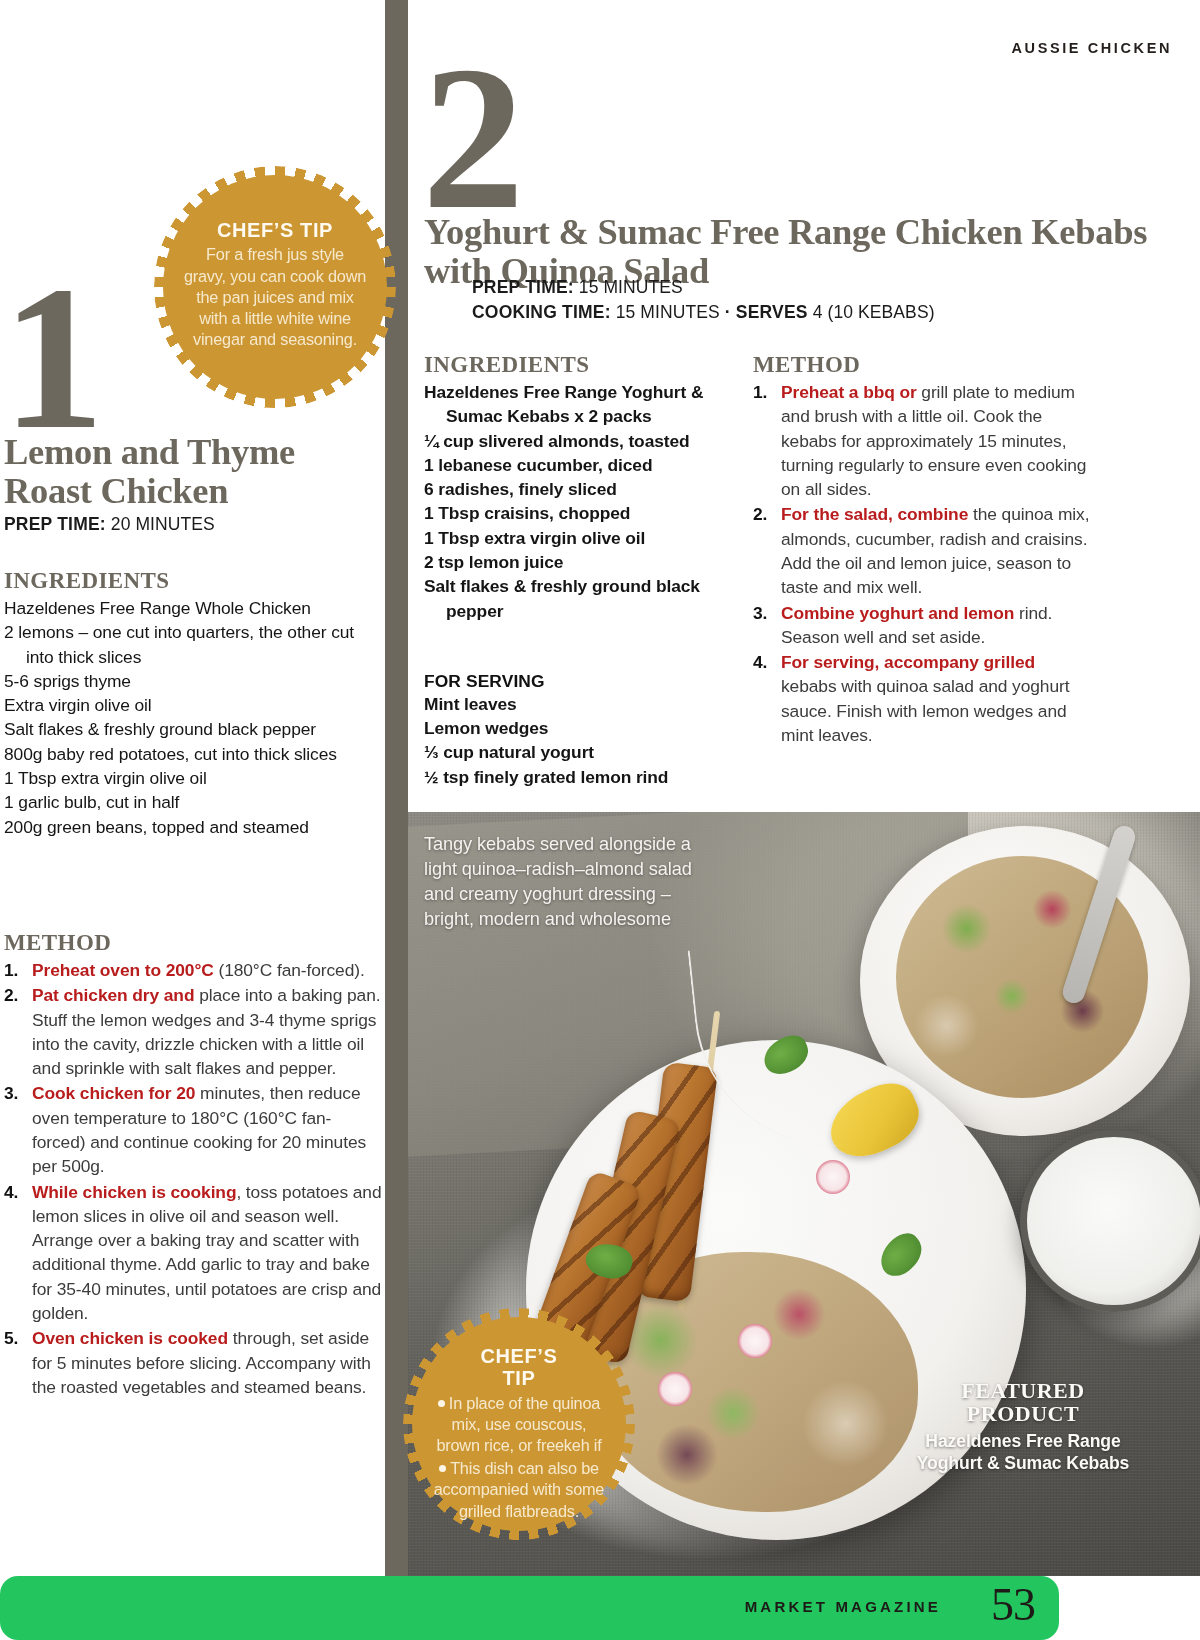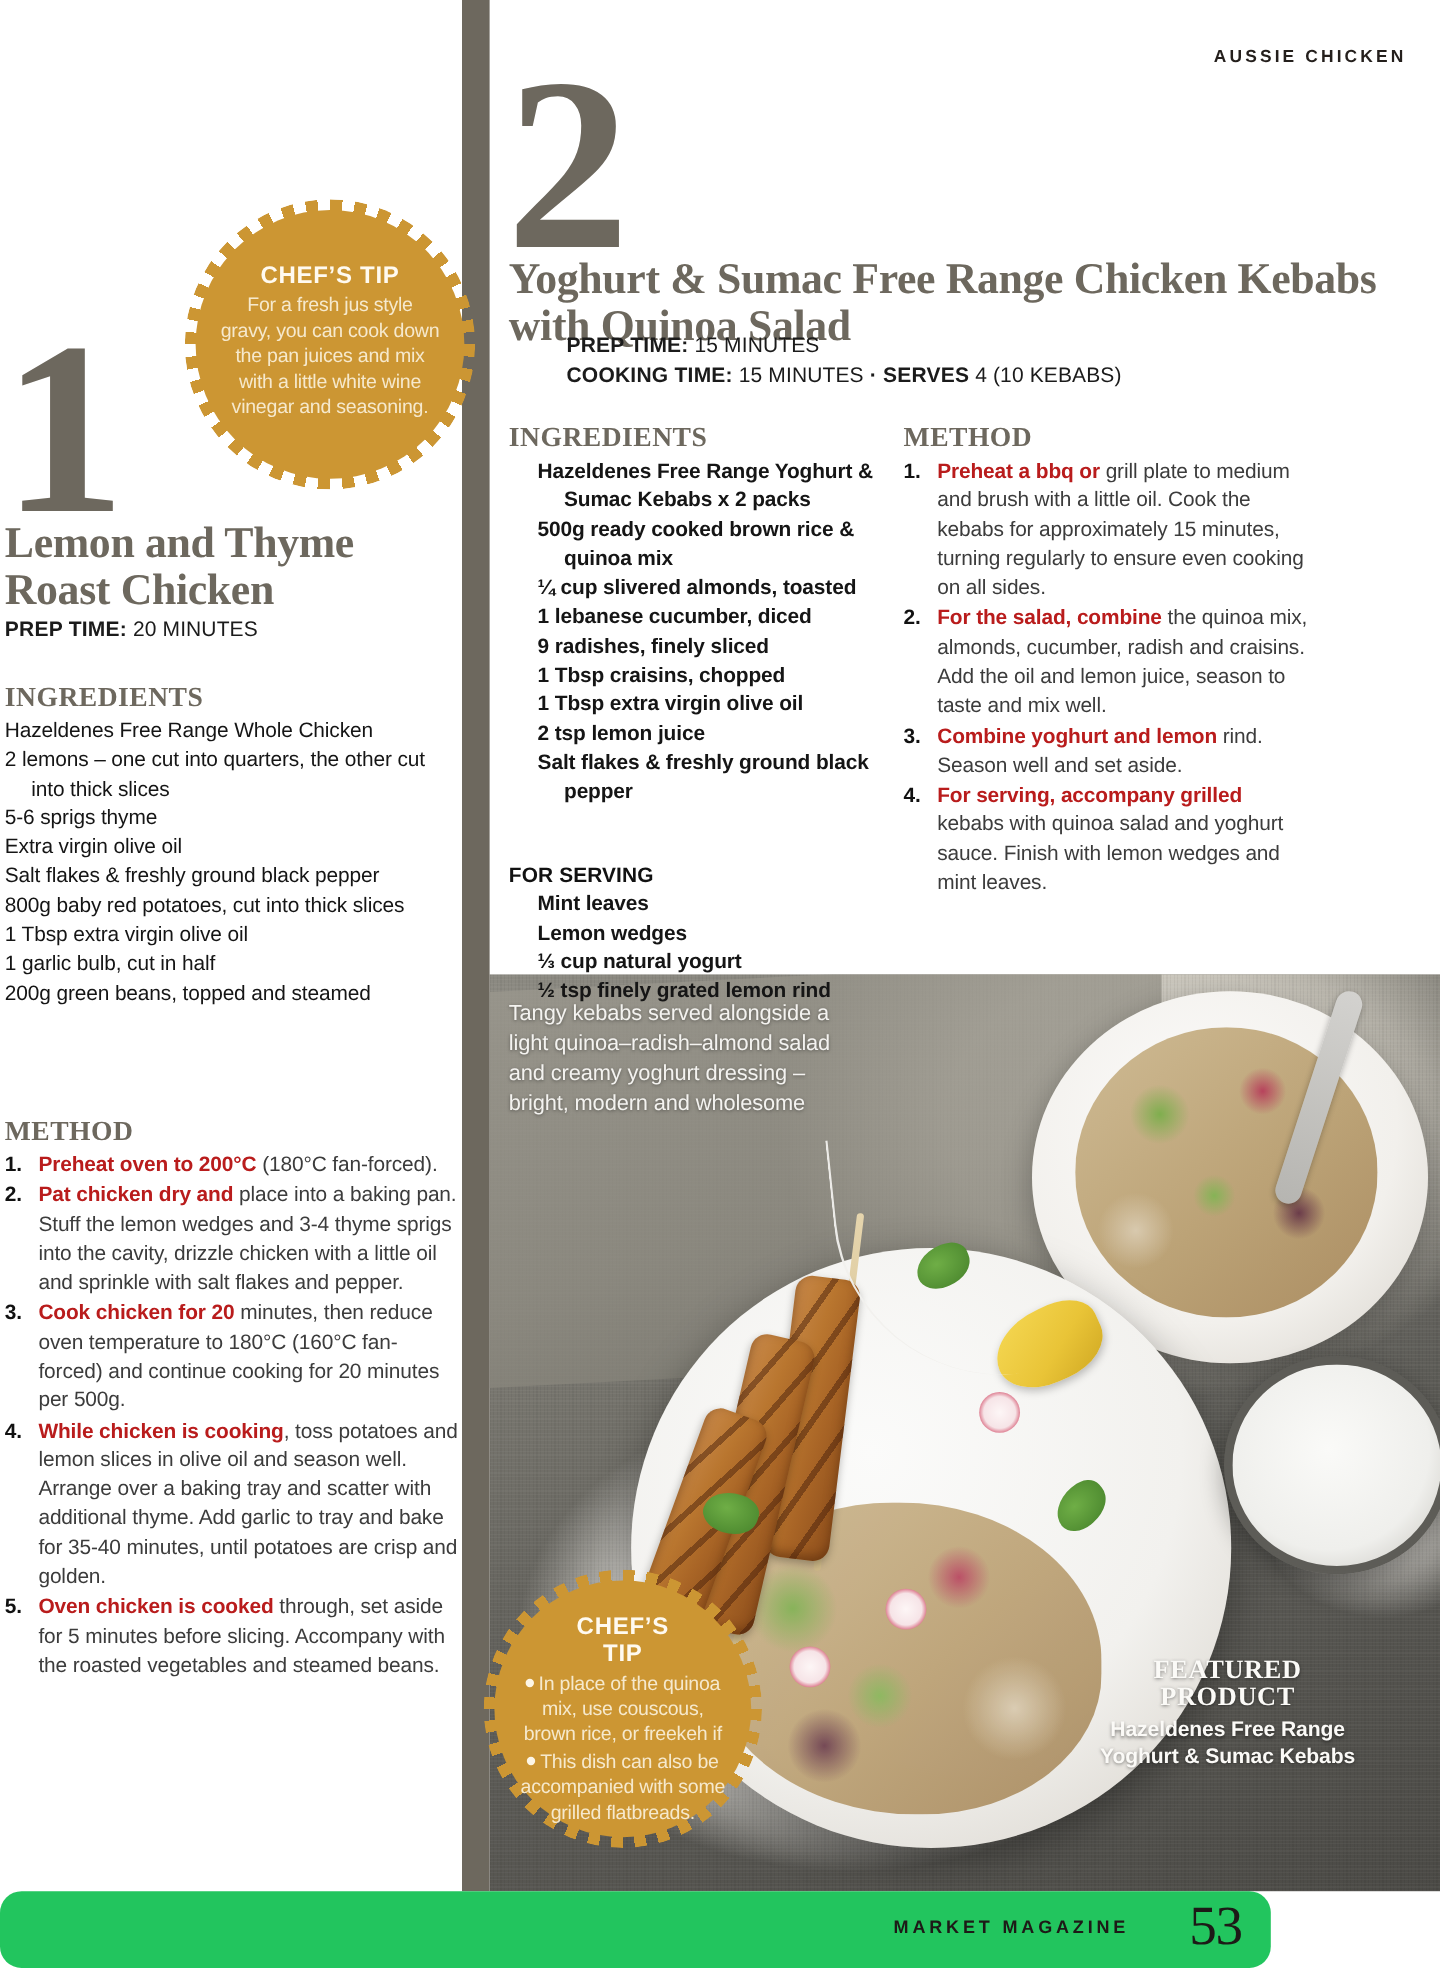--- a/index.html
+++ b/index.html
@@ -242,21 +242,21 @@
     margin-left: 48px;
   }
 
   .ingredients-2 {
     position: absolute;
     left: 16px;
     top: 352px;
     width: 320px;
   }
   .ingredients-2 .sec-head { margin-bottom: 2px; }
-  .ingredients-2 .ing-list li { font-weight: bold; margin-left: 24px; }
+  .ingredients-2 .ing-list li { font-weight: bold; }
   .ing-subhead {
     font-size: 17.4px;
     font-weight: bold;
     color: #111;
     letter-spacing: 0.1px;
     margin-top: 48px;
   }
 
   .method-2 {
     position: absolute;
@@ -561,24 +561,23 @@
       </div>
       <div class="meta-line">
         <b>COOKING TIME:</b><span> 15 MINUTES </span><b>· </b><b>SERVES</b><span> 4 (10 KEBABS)</span>
       </div>
     </div>
 
     <div class="ingredients-2">
       <div class="sec-head">INGREDIENTS</div>
       <ul class="ing-list">
         <li>Hazeldenes Free Range Yoghurt &amp; Sumac Kebabs x 2 packs</li>
-        <li>500g ready cooked brown rice &amp; quinoa mix</li>
         <li>¼ cup slivered almonds, toasted</li>
         <li>1 lebanese cucumber, diced</li>
-        <li>9 radishes, finely sliced</li>
+        <li>6 radishes, finely sliced</li>
         <li>1 Tbsp craisins, chopped</li>
         <li>1 Tbsp extra virgin olive oil</li>
         <li>2 tsp lemon juice</li>
         <li>Salt flakes &amp; freshly ground black pepper</li>
       </ul>
       <div class="ing-subhead">FOR SERVING</div>
       <ul class="ing-list">
         <li>Mint leaves</li>
         <li>Lemon wedges</li>
         <li>⅓ cup natural yogurt</li>

